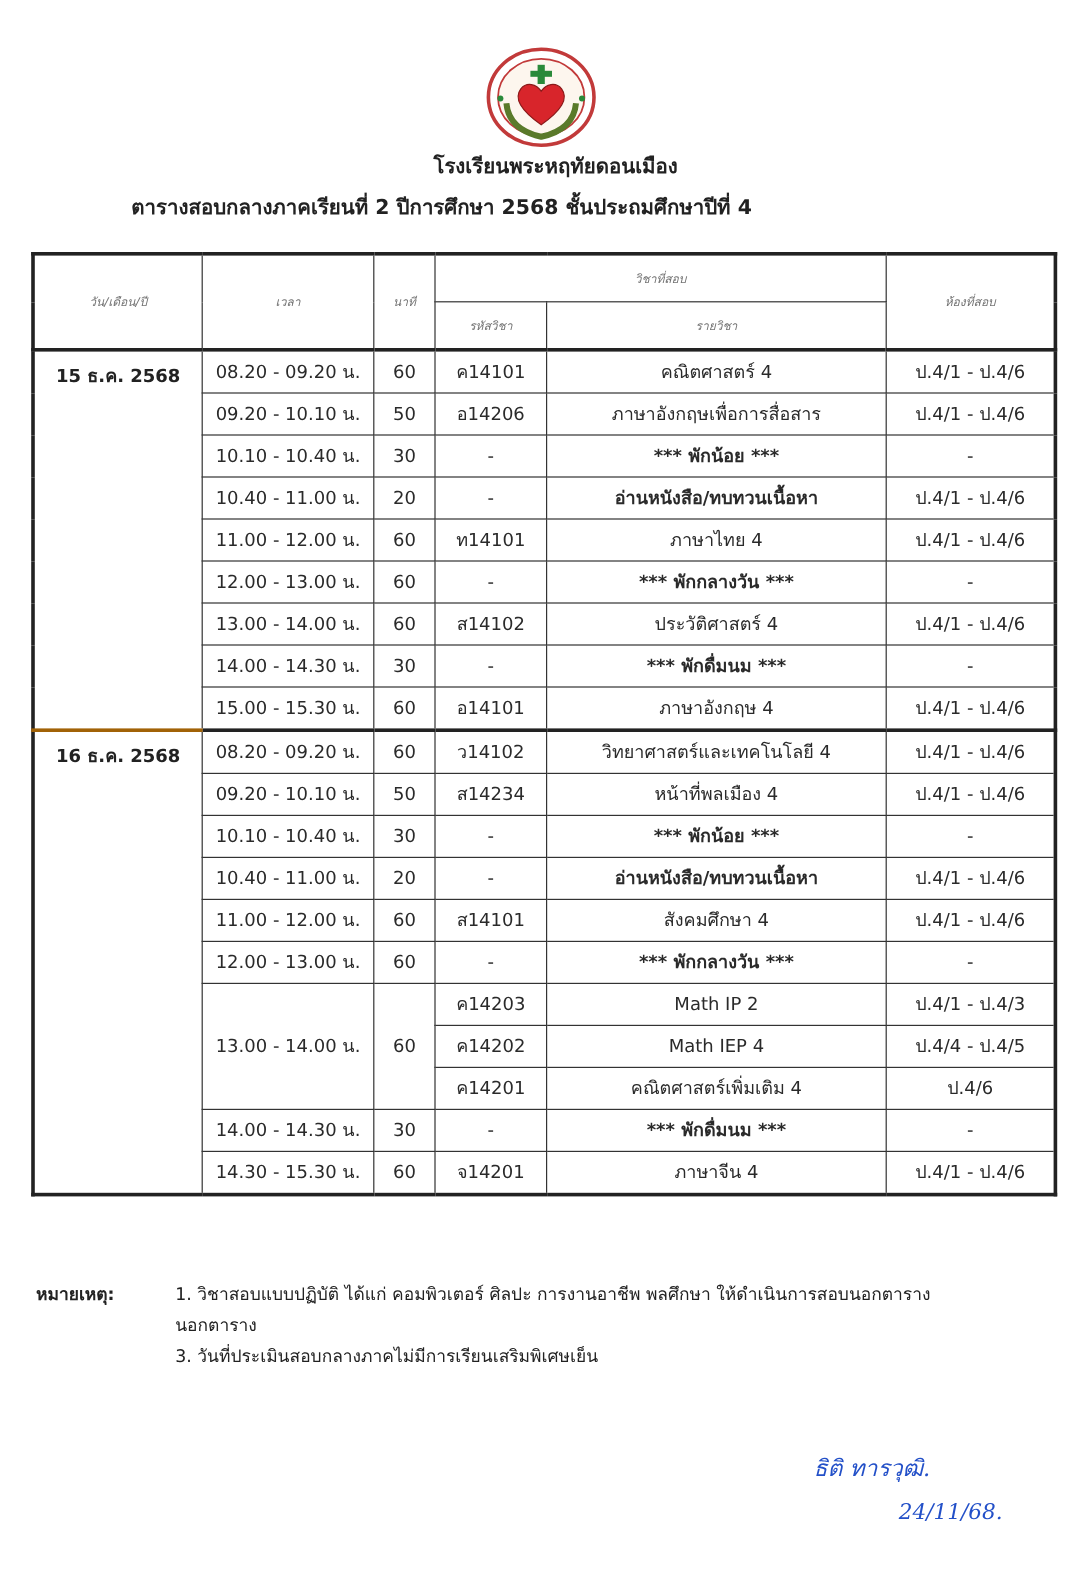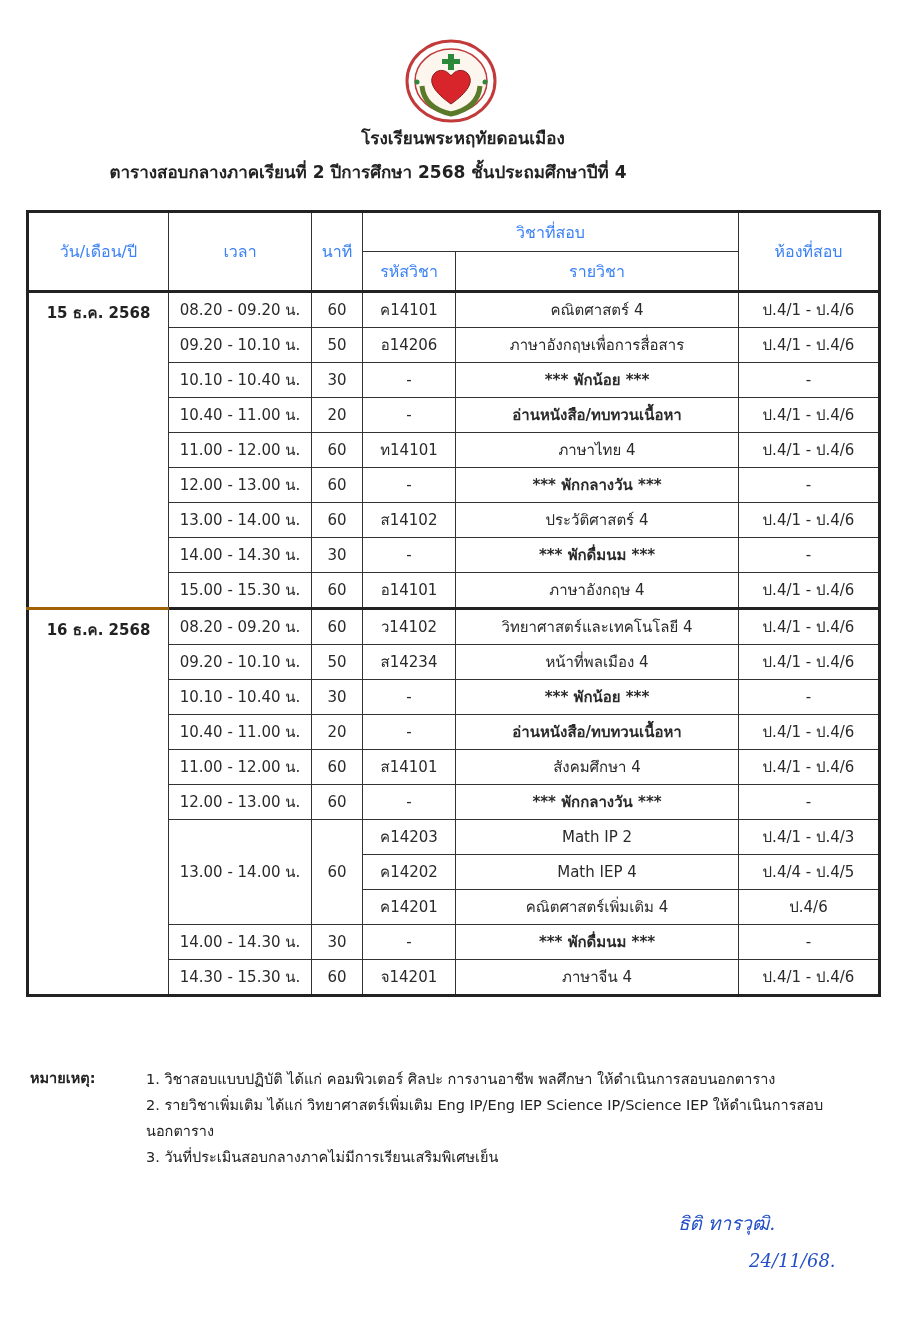--- a/index.html
+++ b/index.html
@@ -20,21 +20,21 @@
   }
   table.sched {
     position: absolute; left: 26px; top: 210px; width: 852px;
     border-collapse: collapse; table-layout: fixed;
     font-size: 15px; color: #2a2a2a;
   }
   table.sched td, table.sched th {
     border: 1px solid #333; text-align: center; vertical-align: middle;
     padding: 0; height: 34px; font-weight: normal;
   }
-  table.sched th { font-size: 16px; color: #3b82f6; }
+  table.sched th { font-size: 10px; color: #737373; font-style: italic; }
   table.sched thead tr.h1 th { height: 38px; }
   table.sched thead tr.h2 th { height: 38px; }
   table.sched .outer-top { border-top: 3px solid #222; }
   table.sched .thick-bottom td { border-bottom: 3px solid #222; }
   table.sched thead tr.h2 th { border-bottom: 3px solid #222; }
   table.sched thead tr.h1 th.rowspan2 { border-bottom: 3px solid #222; }
   table.sched td.date {
     vertical-align: top; padding-top: 8px; font-weight: bold; font-size: 15px; color: #222;
   }
   table.sched td.bold { font-weight: bold; }
@@ -236,21 +236,20 @@
       <td>ภาษาจีน 4</td>
       <td class="lastcol">ป.4/1 - ป.4/6</td>
     </tr>
   </tbody>
 </table>
 
 <div class="notes">
   <div class="label">หมายเหตุ:</div>
   <div class="items">
     <div class="item">1. วิชาสอบแบบปฏิบัติ ได้แก่ คอมพิวเตอร์ ศิลปะ การงานอาชีพ พลศึกษา ให้ดำเนินการสอบนอกตาราง</div>
-    <div class="item">2. รายวิชาเพิ่มเติม ได้แก่ วิทยาศาสตร์เพิ่มเติม Eng IP/Eng IEP Science IP/Science IEP ให้ดำเนินการสอบ</div>
     <div class="item">นอกตาราง</div>
     <div class="item">3. วันที่ประเมินสอบกลางภาคไม่มีการเรียนเสริมพิเศษเย็น</div>
   </div>
 </div>
 
 <div class="signature">
   <div class="sig-name">ธิติ ทารวุฒิ.</div>
   <div class="sig-date">24/11/68.</div>
 </div>
 

